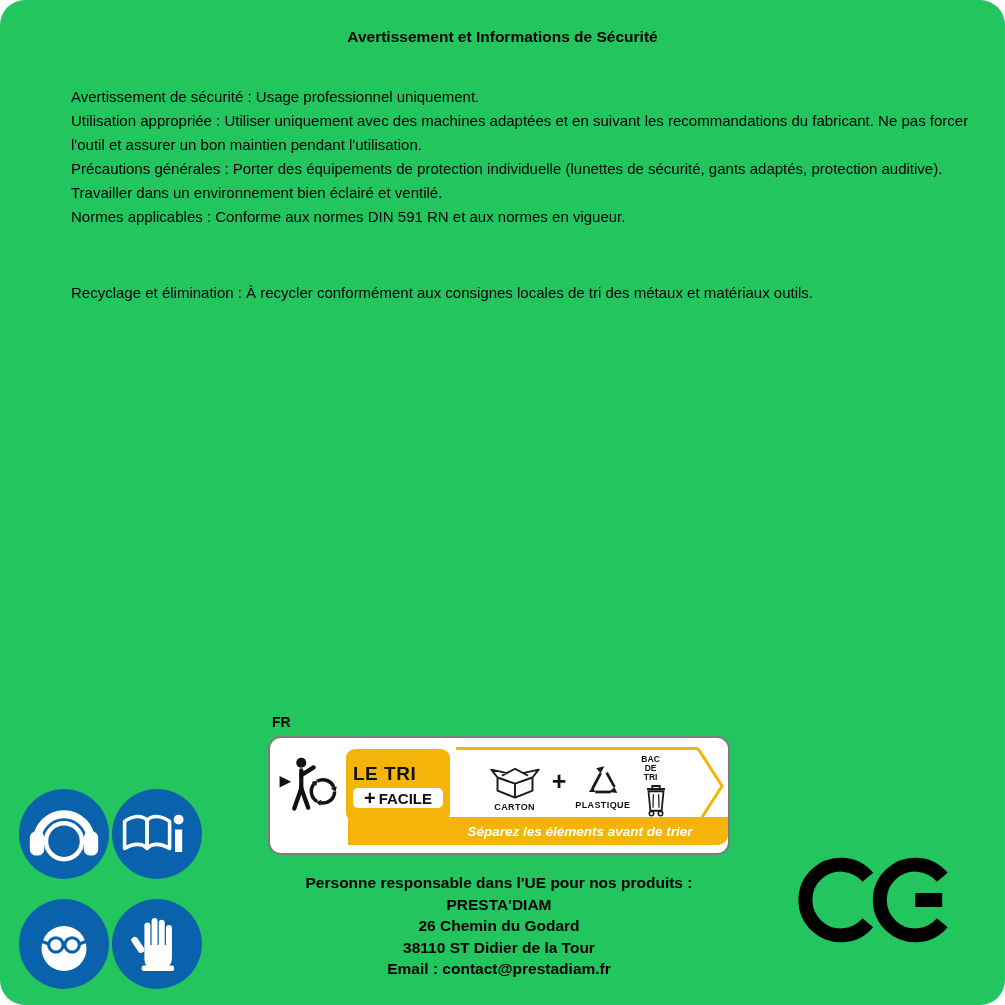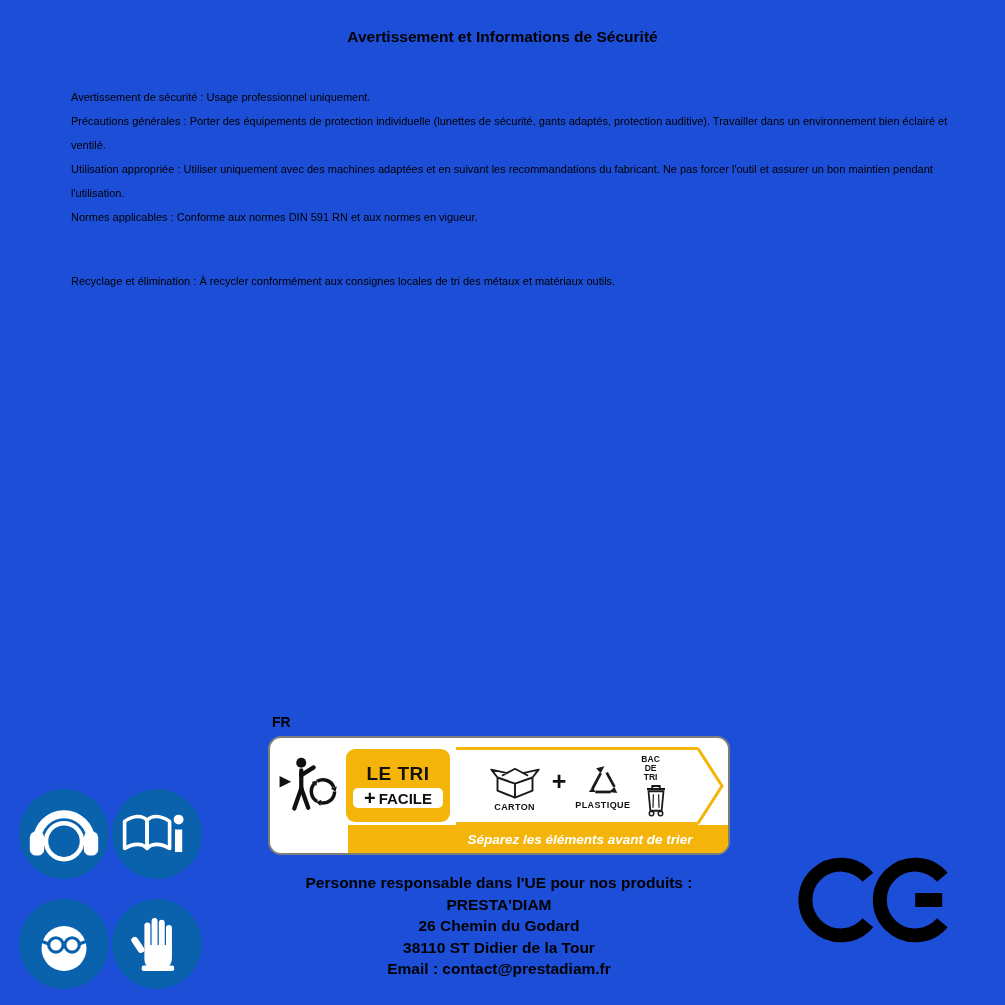--- a/index.html
+++ b/index.html
@@ -1,44 +1,45 @@
 <!DOCTYPE html>
 <html><head>
 <meta charset="utf-8">
 <style>
   * { box-sizing: border-box; }
   html, body { margin: 0; padding: 0; background: #fff; }
   .page {
     position: relative;
     width: 1005px;
     height: 1005px;
-    background: #1d4ed8;
+    background: #22c55e;
     font-family: "Liberation Sans", sans-serif;
     color: #000;
     overflow: hidden;
+    border-radius: 25px;
   }
 
   .title {
     position: absolute;
     top: 28px; left: 0; right: 0;
     margin: 0;
     text-align: center;
     font-size: 15.5px;
     font-weight: bold;
   }
 
   .content {
     position: absolute;
     left: 71px; top: 85px;
     width: 898px;
-    font-size: 11px;
+    font-size: 15px;
     line-height: 24px;
   }
   .content p { margin: 0; }
-  .content p.gap { margin-top: 40px; }
+  .content p.gap { margin-top: 52px; }
 
   
   .icon-grid {
     position: absolute;
     left: 19px; top: 789px;
     display: grid;
     grid-template-columns: 90px 90px;
     column-gap: 3px;
     row-gap: 20px;
   }
@@ -65,21 +66,20 @@
     gap: 6px;
     padding: 7px 30px 0 8px;
     height: 88px;
   }
   .triman { flex: 0 0 auto; }
   .letri {
     flex: 0 0 104px;
     background: #f5b40a;
     border-radius: 9px;
     padding: 14px 7px;
-    text-align: center;
   }
   .letri-1 { font-size: 19px; font-weight: 800; letter-spacing: 0.5px; color: #111; }
   .letri-2 {
     margin-top: 3px;
     background: #fff;
     border-radius: 5px;
     padding: 1px 4px;
     display: flex;
     align-items: center;
     justify-content: center;
@@ -102,21 +102,21 @@
     padding: 0 2px 0 6px;
   }
   .chevron { position: absolute; right: -27px; top: -3px; }
   .material { display: flex; flex-direction: column; align-items: center; gap: 0; }
   .mat-label { font-size: 9px; font-weight: 800; letter-spacing: 0.4px; color: #111; }
   .mat-plus { font-size: 25px; font-weight: 800; color: #111; margin-top: -8px; }
   .binbox { display: flex; flex-direction: column; align-items: flex-start; margin-left: 2px; }
   .bin-lines { font-size: 8.5px; font-weight: 800; line-height: 9px; text-align: center; color: #111; }
   .banner-strip {
     position: absolute;
-    left: 78px; right: 0; bottom: 0;
+    left: 78px; right: 0; bottom: 8px;
     height: 28px;
     background: #f5b40a;
     border-radius: 0 0 10px 0;
     display: flex;
     align-items: center;
     justify-content: center;
     padding-left: 84px;
     font-size: 13.5px;
     font-style: italic;
     font-weight: bold;
@@ -138,22 +138,22 @@
 </style>
 </head>
 <body>
 
 <div class="page">
 
   <h1 class="title">Avertissement et Informations de Sécurité</h1>
 
   <div class="content">
     <p>Avertissement de sécurité : Usage professionnel uniquement.</p>
+    <p>Utilisation appropriée : Utiliser uniquement avec des machines adaptées et en suivant les recommandations du fabricant. Ne pas forcer l'outil et assurer un bon maintien pendant l'utilisation.</p>
     <p>Précautions générales : Porter des équipements de protection individuelle (lunettes de sécurité, gants adaptés, protection auditive). Travailler dans un environnement bien éclairé et ventilé.</p>
-    <p>Utilisation appropriée : Utiliser uniquement avec des machines adaptées et en suivant les recommandations du fabricant. Ne pas forcer l'outil et assurer un bon maintien pendant l'utilisation.</p>
     <p>Normes applicables : Conforme aux normes DIN 591 RN et aux normes en vigueur.</p>
     <p class="gap">Recyclage et élimination : À recycler conformément aux consignes locales de tri des métaux et matériaux outils.</p>
   </div>
 
   <div class="icon-grid">
     <div class="msign">
       <svg viewBox="0 0 100 100" width="90" height="90">
         <circle cx="50" cy="50" r="50" fill="#0a61ac"></circle>
         <circle cx="50" cy="58" r="20" fill="none" stroke="#fff" stroke-width="5"></circle>
         <path d="M20 58 A30 30 0 0 1 80 58" fill="none" stroke="#fff" stroke-width="9"></path>

